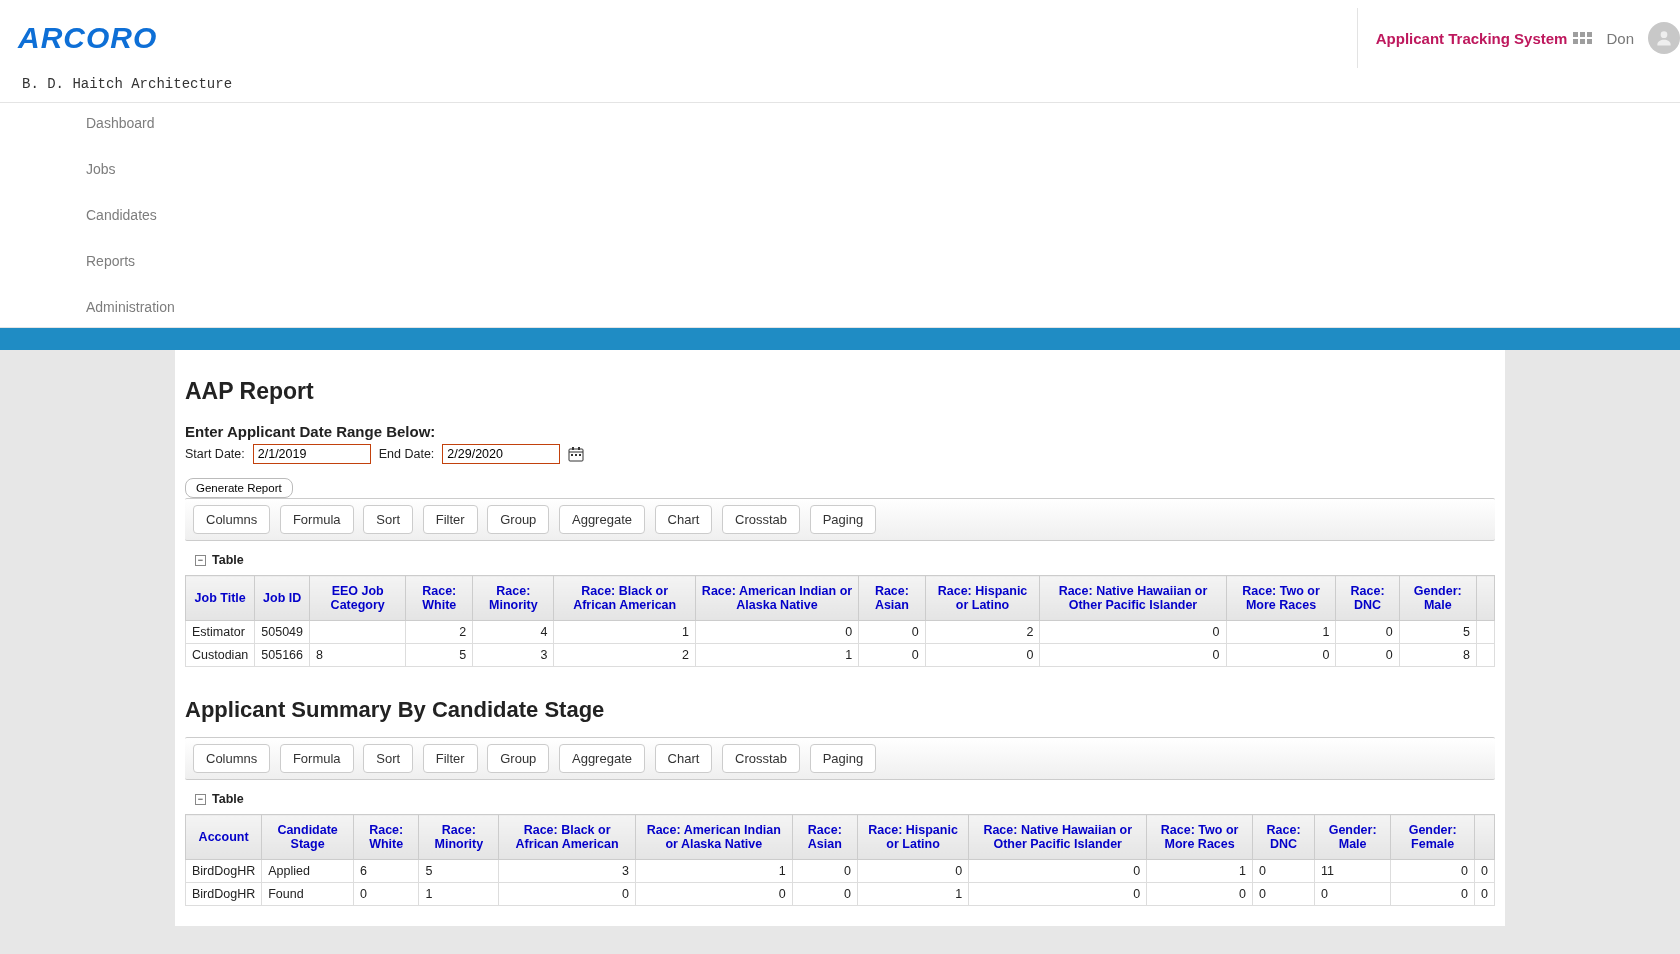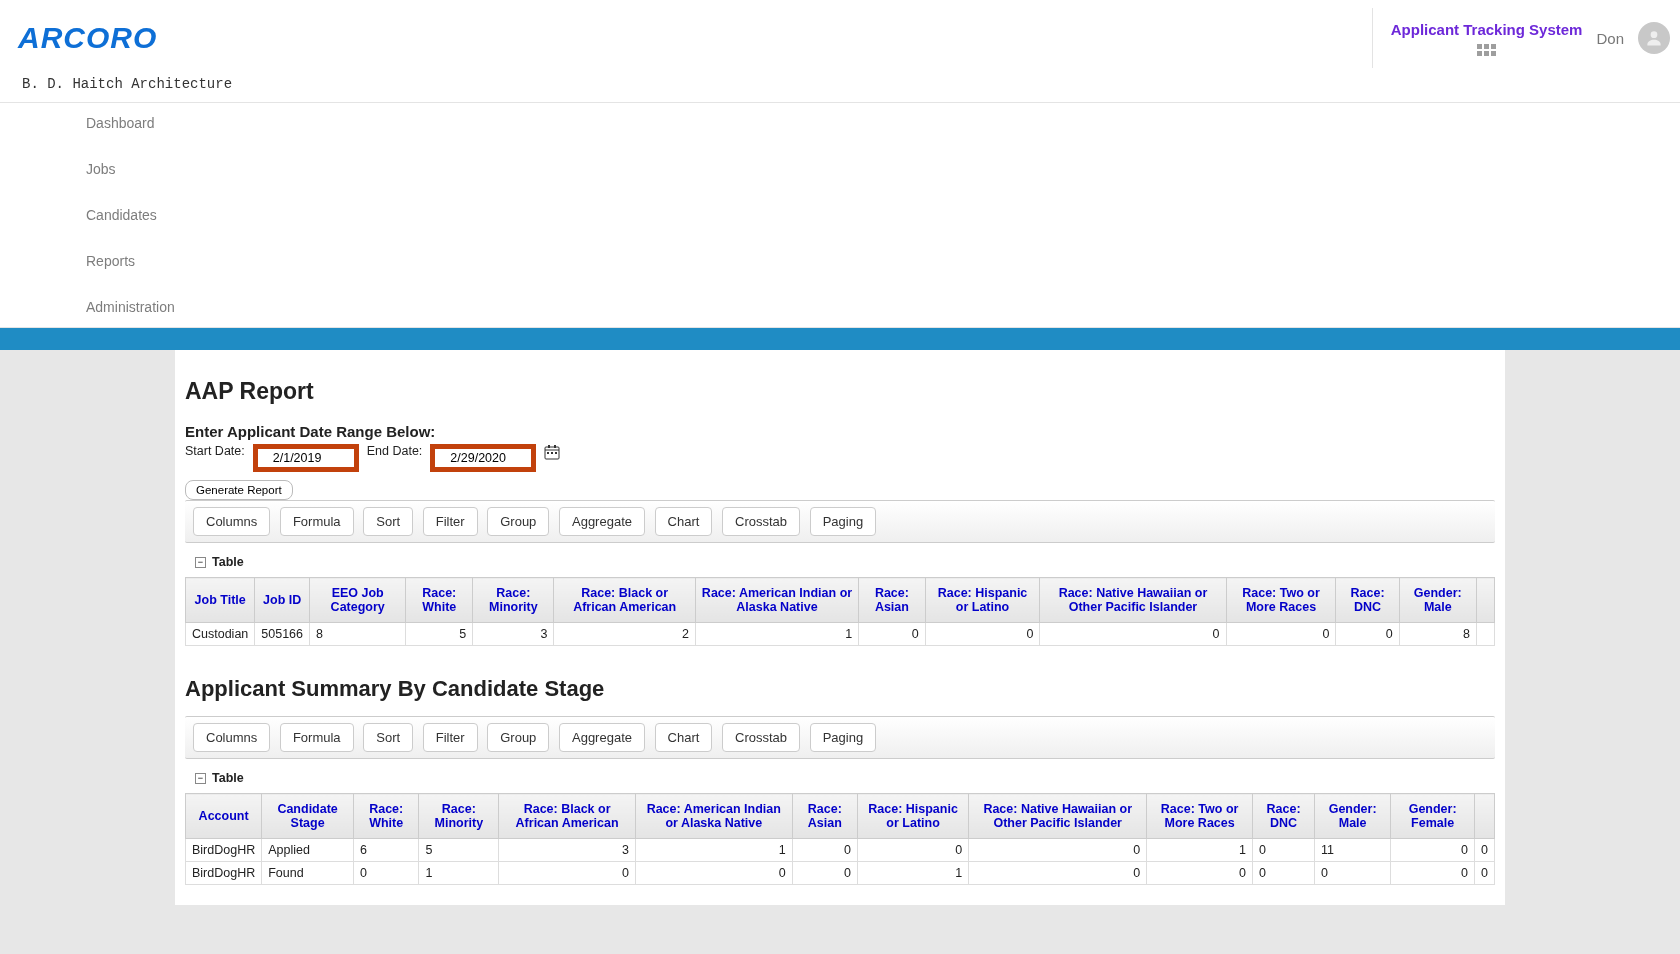--- a/index.html
+++ b/index.html
@@ -1,37 +1,37 @@
 <!DOCTYPE html>
 <html><head>
 <meta charset="utf-8">
 <style>
   * { box-sizing: border-box; margin: 0; padding: 0; }
   body { font-family: Arial, Helvetica, sans-serif; background: #fff; color: #222; font-size: 13px; }
-  .topbar { display: flex; align-items: center; justify-content: space-between; padding: 8px 10px 4px 18px; }
+  .topbar { display: flex; align-items: center; justify-content: space-between; padding: 8px 0 4px 18px; }
   .logo { font-size: 30px; font-weight: 800; color: #0e6fd6; letter-spacing: 1px; font-style: italic; }
   .top-right { display: flex; align-items: center; gap: 14px; }
-  .ats-link { color: #6d28d9; font-weight: 700; font-size: 15px; display: flex; align-items: center; gap: 6px; cursor: pointer; flex-direction: column; }
+  .ats-link { color: #be185d; font-weight: 700; font-size: 15px; display: flex; align-items: center; gap: 6px; cursor: pointer; }
   .grid-icon { display: inline-grid; grid-template-columns: repeat(3,5px); grid-template-rows: repeat(2,5px); gap: 2px; }
   .grid-icon span { background: #9e9e9e; width: 5px; height: 5px; }
   .user-name { color: #777; font-size: 15px; }
   .avatar { width: 32px; height: 32px; border-radius: 50%; background: #c8c8c8; display: flex; align-items: center; justify-content: center; }
   .avatar svg { width: 20px; height: 20px; fill: #eee; }
   .vline { width:1px; height:60px; background:#e3e3e3; margin:0 4px; }
   .org-name { font-size: 14px; color: #333; padding: 4px 0 10px 22px; font-family: Liberation Mono, monospace; }
   .nav-wrap { border-top: 1px solid #e4e4e4; border-bottom: 1px solid #e4e4e4; }
   .nav { display: flex; gap: 30px; padding: 12px 0 12px 86px; flex-direction: column; }
   .nav a { color: #7d7d7d; text-decoration: none; font-size: 14px; cursor: pointer; }
   .bluebar { height: 22px; background: #1f8cc4; }
   .page-body { background: #e7e7e7; padding: 0 0 40px 0; min-height: 800px; }
   .content { background: #fff; margin: 0 auto; max-width: 1330px; padding: 28px 10px 20px 10px; }
   h1.page-title { font-size: 23px; font-weight: 800; margin: 0 0 18px 0; }
   .range-label { font-weight: 700; font-size: 15px; margin-bottom: 4px; }
-  .date-row { display: flex; align-items: flex-start; gap: 8px; font-size: 12.5px; margin-bottom: 8px; }
-  .date-row input { border: 5px solid #c2410c; padding: 2px 15px; font-size: 12.5px; width: 106px; }
+  .date-row { display: flex; align-items: center; gap: 8px; font-size: 12.5px; margin-bottom: 14px; }
+  .date-row input { border: 1px solid #c2410c; padding: 2px 4px; font-size: 12.5px; width: 118px; }
   .cal-icon { width:16px; height:16px; display:inline-block; }
   .gen-btn { border: 1px solid #bbb; border-radius: 8px; padding: 3px 10px; font-size: 11.5px; background: #fff; cursor: pointer; }
   h2.section-title { font-size: 22px; font-weight: 800; margin: 30px 0 14px 0; }
   .toolbar-wrap { background: linear-gradient(#fff,#efefef); border-top:1px solid #ccc; border-bottom:1px solid #ccc; padding: 6px 8px; border-radius:2px; }
   .tool-btn { border: 1px solid #ccc; border-radius: 4px; background: #fff; padding: 6px 12px; font-size: 13px; margin-right: 6px; cursor: pointer; color:#333; }
   .table-label-row { display:flex; align-items:center; gap:6px; margin: 12px 0 8px 10px; font-size:12.5px; font-weight:700; }
   .collapse-box { width:11px; height:11px; border:1px solid #888; font-size:9px; line-height:9px; text-align:center; cursor:pointer; color:#555; }
   table.data { width:100%; border-collapse: collapse; font-size:12.5px;padding-left:8px; }
   table.data th { background: linear-gradient(#f4f4f4,#e4e4e4); border:1px solid #ccc; color:#0300c9; font-weight:700; padding:8px 6px; text-align:center; vertical-align:middle; cursor:pointer; }
   table.data td { border:1px solid #ddd; padding:4px 6px; }
@@ -131,20 +131,36 @@
         <th>Race: Hispanic or Latino</th>
         <th>Race: Native Hawaiian or Other Pacific Islander</th>
         <th>Race: Two or More Races</th>
         <th>Race: DNC</th>
         <th>Gender: Male</th>
         <th style="width:18px"></th>
       </tr>
         </thead>
       <tbody id="s1body">
           <tr>
+            <td class="txt">Estimator</td>
+            <td class="txt">505049</td>
+            <td class="txt"></td>
+            <td class="num">2</td>
+            <td class="num">4</td>
+            <td class="num">1</td>
+            <td class="num">0</td>
+            <td class="num">0</td>
+            <td class="num">2</td>
+            <td class="num">0</td>
+            <td class="num">1</td>
+            <td class="num">0</td>
+            <td class="num">5</td>
+            <td></td>
+          </tr>
+          <tr>
             <td class="txt">Custodian</td>
             <td class="txt">505166</td>
             <td class="txt">8</td>
             <td class="num">5</td>
             <td class="num">3</td>
             <td class="num">2</td>
             <td class="num">1</td>
             <td class="num">0</td>
             <td class="num">0</td>
             <td class="num">0</td>

